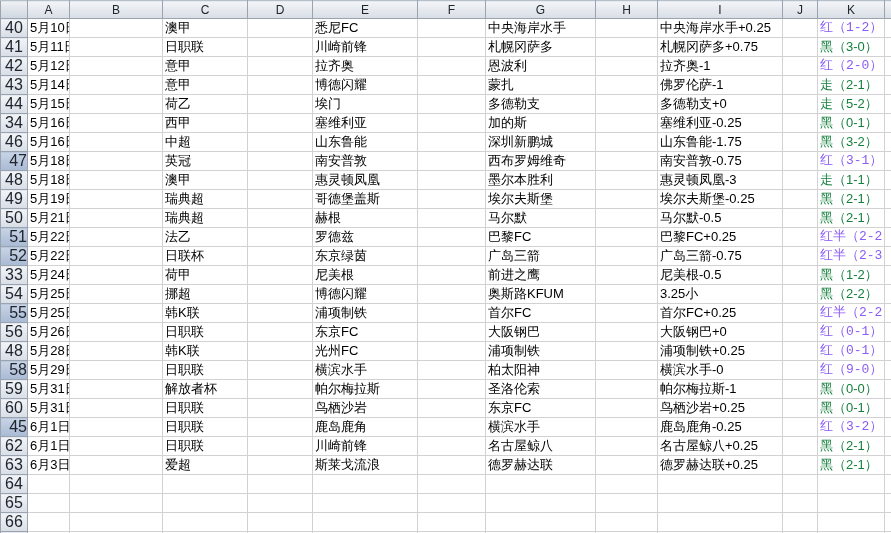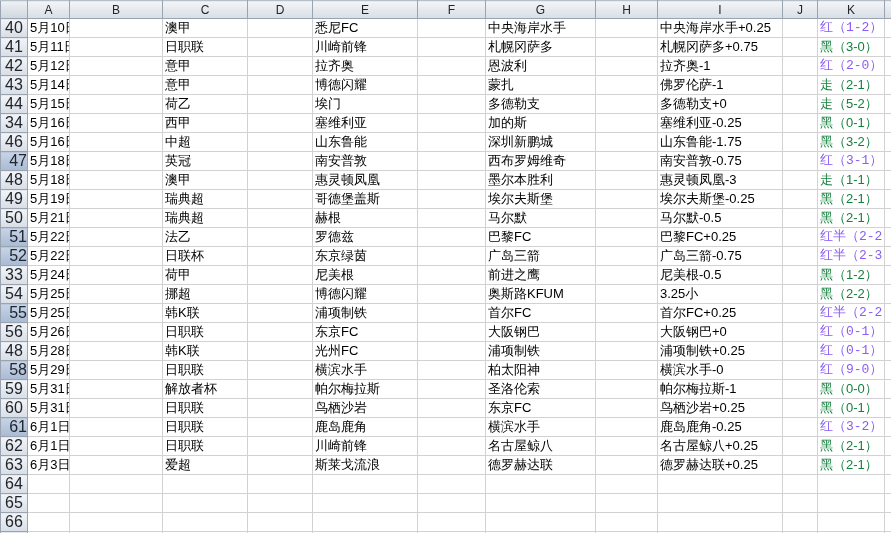--- a/index.html
+++ b/index.html
@@ -432,21 +432,21 @@
           <td class="cell">鸟栖沙岩</td>
           <td class="cell empty"></td>
           <td class="cell">东京FC</td>
           <td class="cell empty"></td>
           <td class="cell">鸟栖沙岩+0.25</td>
           <td class="cell empty"></td>
           <td class="cell black">黑（0-1）</td>
           <td class="cell empty"></td>
         </tr>
         <tr>
-          <th class="rowhead sel">61</th>
+          <th class="rowhead sel">45</th>
           <td class="cell">6月1日14：00</td>
           <td class="cell empty"></td>
           <td class="cell">日职联</td>
           <td class="cell empty"></td>
           <td class="cell">鹿岛鹿角</td>
           <td class="cell empty"></td>
           <td class="cell">横滨水手</td>
           <td class="cell empty"></td>
           <td class="cell">鹿岛鹿角-0.25</td>
           <td class="cell empty"></td>

